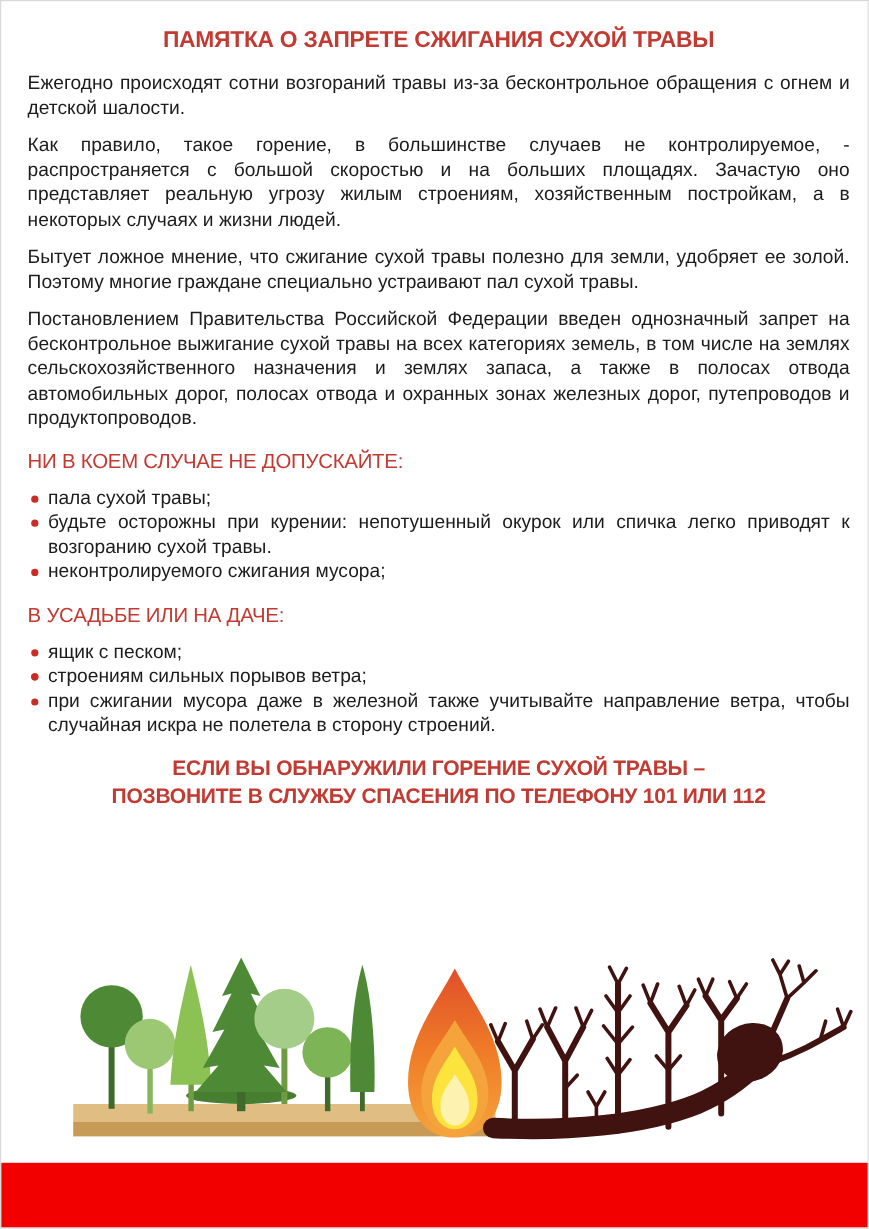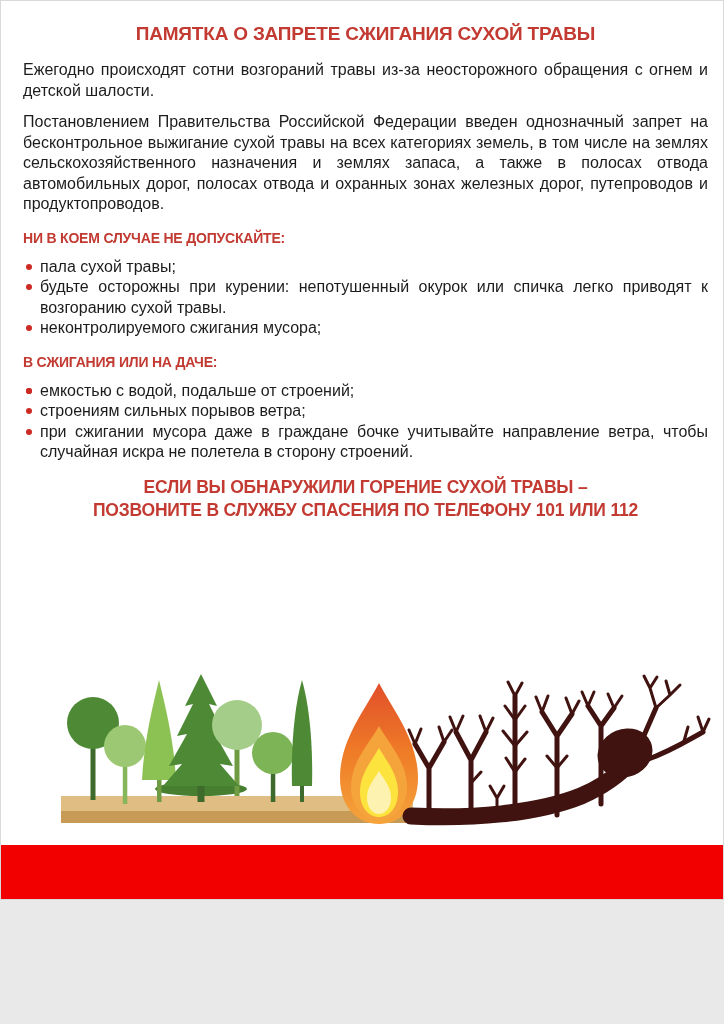--- a/index.html
+++ b/index.html
@@ -1,36 +1,36 @@
 <!DOCTYPE html>
 <html><head>
 <meta charset="utf-8">
 <style>
   html,body { margin:0; padding:0; background:#e9e9e9; }
   .page {
     position:relative;
-    width:724px; height:900px;
+    width:724px; height:1024px;
     margin:0 auto;
     background:#ffffff;
     border:1px solid #d9d9d9;
     box-sizing:border-box;
     overflow:hidden;
     font-family:"Liberation Sans", sans-serif;
   }
   .content { padding:14px 15px 0 22px; }
   .title {
     font-size:19px; font-weight:bold; text-align:center;
     letter-spacing:-0.2px; margin:8px 0 15px 0;
   }
   .para {
     font-size:16px; line-height:20.5px; text-align:justify;
     margin:0 0 11px 0;
   }
   .section-heading {
-    font-size:14px; font-weight:bold; letter-spacing:-0.2px;
+    font-size:17px; font-weight:normal; letter-spacing:-0.2px;
     margin:15px 0 11px 0;
   }
   ul.bullets { list-style:none; margin:3px 0 4px 0; padding:0; }
   ul.bullets li {
     position:relative; padding-left:17px;
     font-size:16px; line-height:20.5px; text-align:justify;
   }
   .dot {
     position:absolute; left:3px; top:7px;
     width:6px; height:6px; border-radius:50%;
@@ -44,55 +44,57 @@
   .footer-band { position:absolute; left:0; bottom:0; width:724px; height:54px; }
 </style>
 </head>
 <body>
 
 <div class="page">
   <div class="content" style="color: rgb(28, 28, 28);">
 
     <h1 class="title" style="color: rgb(194, 58, 49);">ПАМЯТКА О ЗАПРЕТЕ СЖИГАНИЯ СУХОЙ ТРАВЫ</h1>
 
-    <p class="para">Ежегодно происходят сотни возгораний травы из-за неосторожного обращения с огнем и детской шалости.</p>
+    <p class="para">Ежегодно происходят сотни возгораний травы из-за бесконтрольное обращения с огнем и детской шалости.</p>
+    <p class="para">Как правило, такое горение, в большинстве случаев не контролируемое, - распространяется с большой скоростью и на больших площадях. Зачастую оно представляет реальную угрозу жилым строениям, хозяйственным постройкам, а в некоторых случаях и жизни людей.</p>
+    <p class="para">Бытует ложное мнение, что сжигание сухой травы полезно для земли, удобряет ее золой. Поэтому многие граждане специально устраивают пал сухой травы.</p>
     <p class="para">Постановлением Правительства Российской Федерации введен однозначный запрет на бесконтрольное выжигание сухой травы на всех категориях земель, в том числе на землях сельскохозяйственного назначения и землях запаса, а также в полосах отвода автомобильных дорог, полосах отвода и охранных зонах железных дорог, путепроводов и продуктопроводов.</p>
 
     <h2 class="section-heading" style="color: rgb(194, 58, 49);">НИ В КОЕМ СЛУЧАЕ НЕ ДОПУСКАЙТЕ:</h2>
     <ul class="bullets">
       <li>
         <span class="dot" style="background-color: rgb(204, 42, 34);"></span>
         <span>пала сухой травы;</span>
       </li>
       <li>
         <span class="dot" style="background-color: rgb(204, 42, 34);"></span>
         <span>будьте осторожны при курении: непотушенный окурок или спичка легко приводят к возгоранию сухой травы.</span>
       </li>
       <li>
         <span class="dot" style="background-color: rgb(204, 42, 34);"></span>
         <span>неконтролируемого сжигания мусора;</span>
       </li>
     </ul>
 
-    <h2 class="section-heading" style="color: rgb(194, 58, 49);">В СЖИГАНИЯ ИЛИ НА ДАЧЕ:</h2>
+    <h2 class="section-heading" style="color: rgb(194, 58, 49);">В УСАДЬБЕ ИЛИ НА ДАЧЕ:</h2>
     <ul class="bullets">
       <li>
         <span class="dot" style="background-color: rgb(204, 42, 34);"></span>
+        <span>ящик с песком;</span>
       </li>
       <li>
         <span class="dot" style="background-color: rgb(204, 42, 34);"></span>
-        <span>емкостью с водой, подальше от строений;</span>
       </li>
       <li>
         <span class="dot" style="background-color: rgb(204, 42, 34);"></span>
         <span>строениям сильных порывов ветра;</span>
       </li>
       <li>
         <span class="dot" style="background-color: rgb(204, 42, 34);"></span>
-        <span>при сжигании мусора даже в граждане бочке учитывайте направление ветра, чтобы случайная искра не полетела в сторону строений.</span>
+        <span>при сжигании мусора даже в железной также учитывайте направление ветра, чтобы случайная искра не полетела в сторону строений.</span>
       </li>
     </ul>
 
     <div class="cta" style="color: rgb(194, 58, 49);">
       <div>ЕСЛИ ВЫ ОБНАРУЖИЛИ ГОРЕНИЕ СУХОЙ ТРАВЫ –</div>
       <div>ПОЗВОНИТЕ В СЛУЖБУ СПАСЕНИЯ  ПО ТЕЛЕФОНУ 101 ИЛИ 112</div>
     </div>
   </div>
 
   <svg class="illustration" width="724" height="175" viewBox="0 0 724 175" xmlns="http://www.w3.org/2000/svg">

